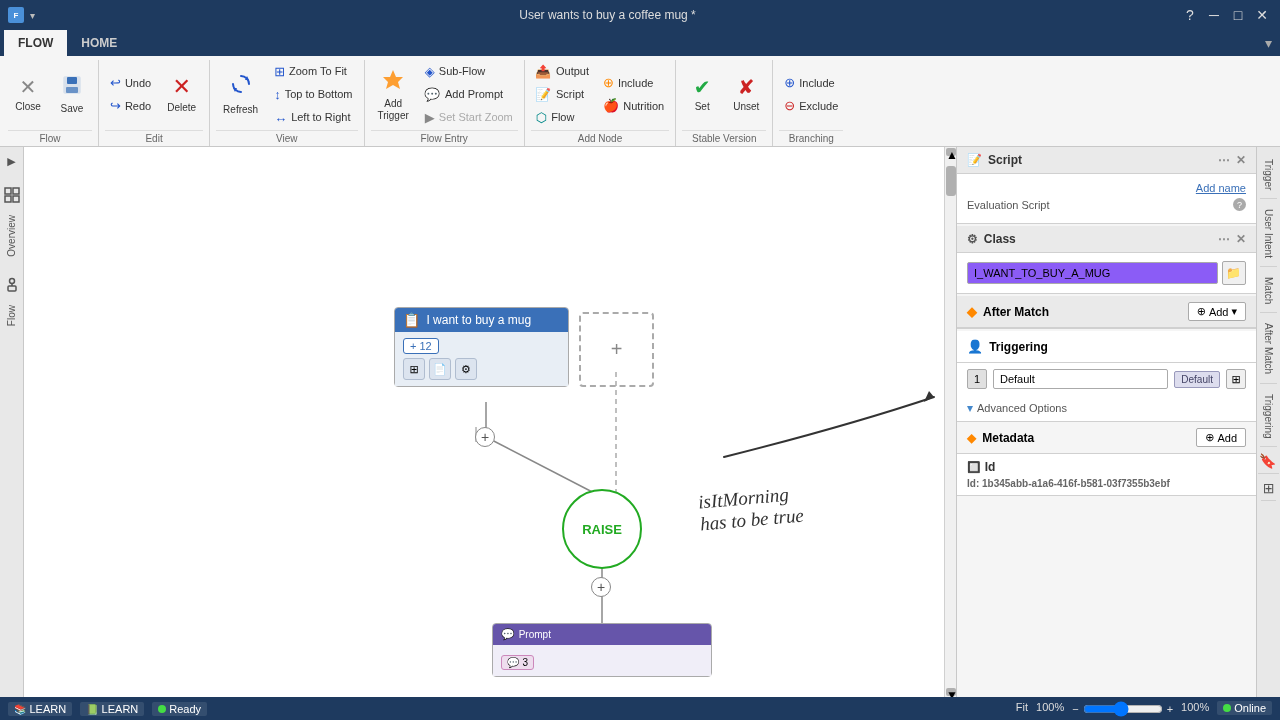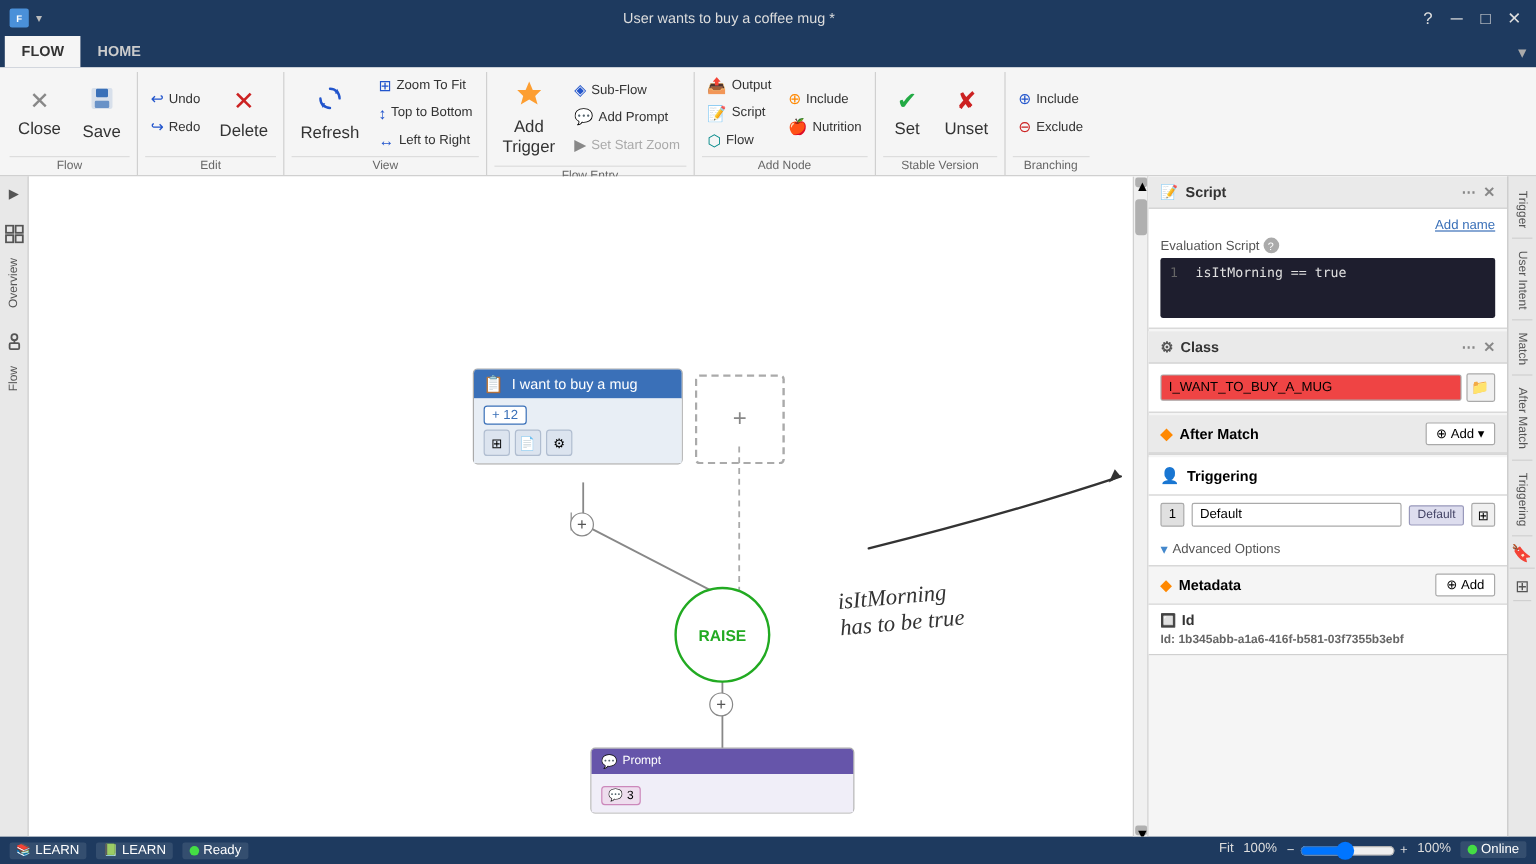--- a/index.html
+++ b/index.html
@@ -80,21 +80,21 @@
       align-items: center;
       justify-content: center;
       padding: 4px 6px;
       cursor: pointer;
       border: 1px solid transparent;
       border-radius: 2px;
       gap: 2px;
       min-width: 40px;
     }
     .ribbon-btn-large .btn-icon { font-size: 22px; }
-    .ribbon-btn-large .btn-label { font-size: 14px; color: #333; text-align: center; line-height: 1.2; }
+    .ribbon-btn-large .btn-label { font-size: 10px; color: #333; text-align: center; line-height: 1.2; }
     .ribbon-btn-small {
       display: flex;
       align-items: center;
       gap: 4px;
       padding: 2px 4px;
       cursor: pointer;
       border: 1px solid transparent;
       border-radius: 2px;
       font-size: 11px;
       color: #333;
@@ -378,21 +378,21 @@
       display: flex;
       align-items: center;
       gap: 4px;
     }
     .class-input {
       flex: 1;
       padding: 4px 6px;
       border: 1px solid #aaa;
       border-radius: 2px;
       font-size: 11px;
-      background: #ef4444;
+      background: #8b5cf6;
     }
     .class-browse-btn {
       width: 24px;
       height: 24px;
       border: 1px solid #aaa;
       background: #f0f0f0;
       border-radius: 2px;
       display: flex;
       align-items: center;
       justify-content: center;
@@ -884,27 +884,23 @@
         </div>
         <div style="display:flex;align-items:center;gap:4px;">
           <span class="panel-menu">⋯</span>
           <span class="panel-close">✕</span>
         </div>
       </div>
       <div class="panel-section-body">
         <div style="display:flex;justify-content:flex-end;margin-bottom:4px;">
           <span class="add-name-link">Add name</span>
         </div>
-        <div style="font-size:11px;color:#555;margin-bottom:4px;display:flex;align-items:center;gap:3px;">
+        <div style="font-size:11px;color:#555;margin-bottom:4px;display:flex;align-items:center;gap:19px;justify-content:space-between;">
           <span>Evaluation Script</span>
           <span style="background:#aaa;color:white;border-radius:50%;width:13px;height:13px;display:inline-flex;align-items:center;justify-content:center;font-size:9px;cursor:pointer;">?</span>
-        </div>
-        <div class="eval-script-box">
-          <span class="line-num">1</span>
-          <span>isItMorning == true</span>
         </div>
       </div>
     </div>
 
     <div class="panel-section">
       <div class="panel-section-header">
         <div class="header-left">
           <span style="font-size:12px;color:#555;">⚙</span>
           <span>Class</span>
         </div>

